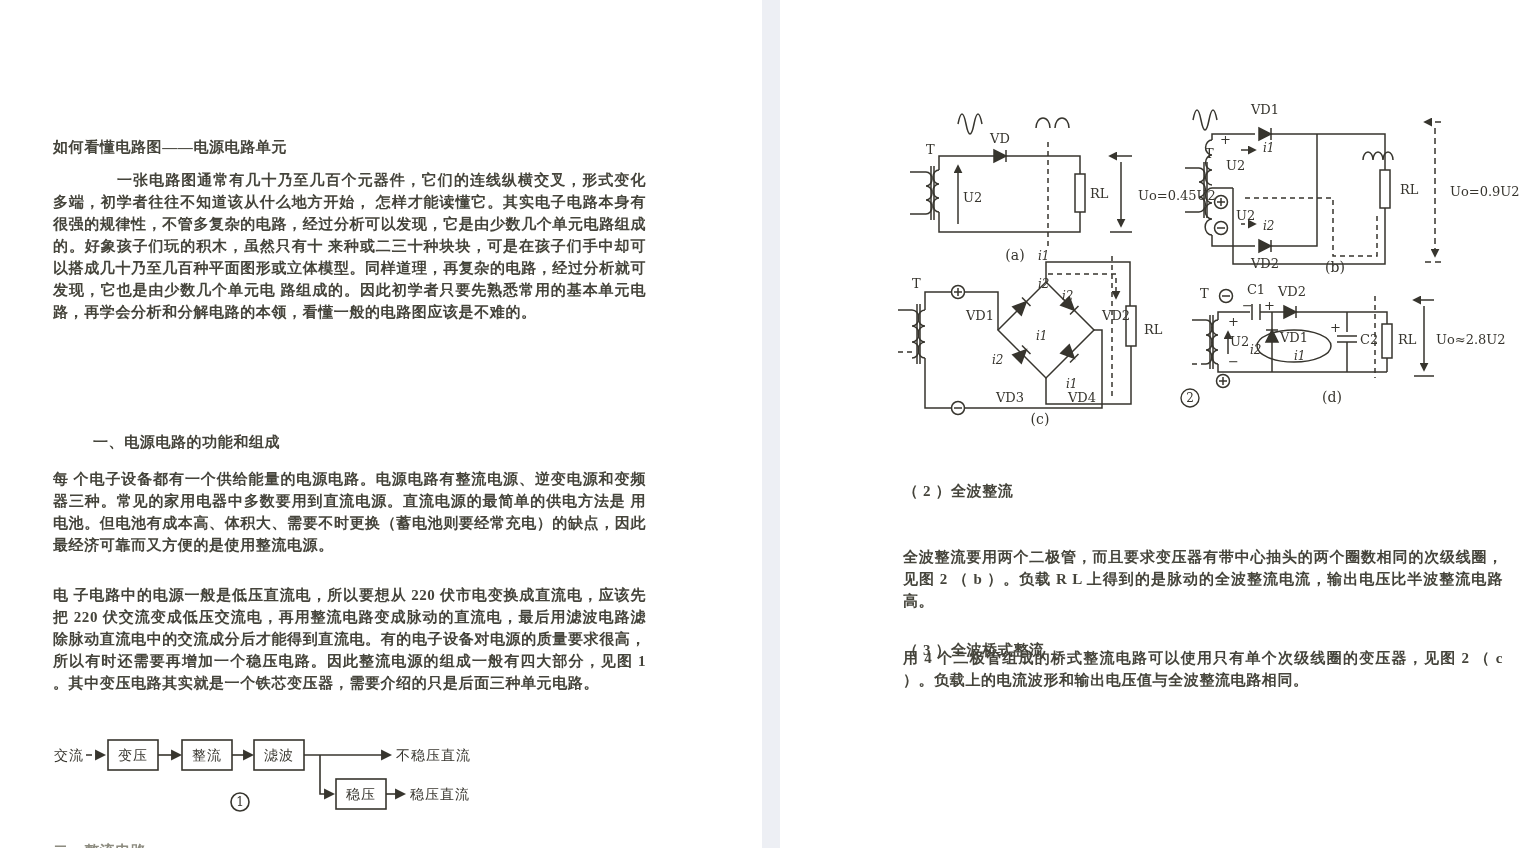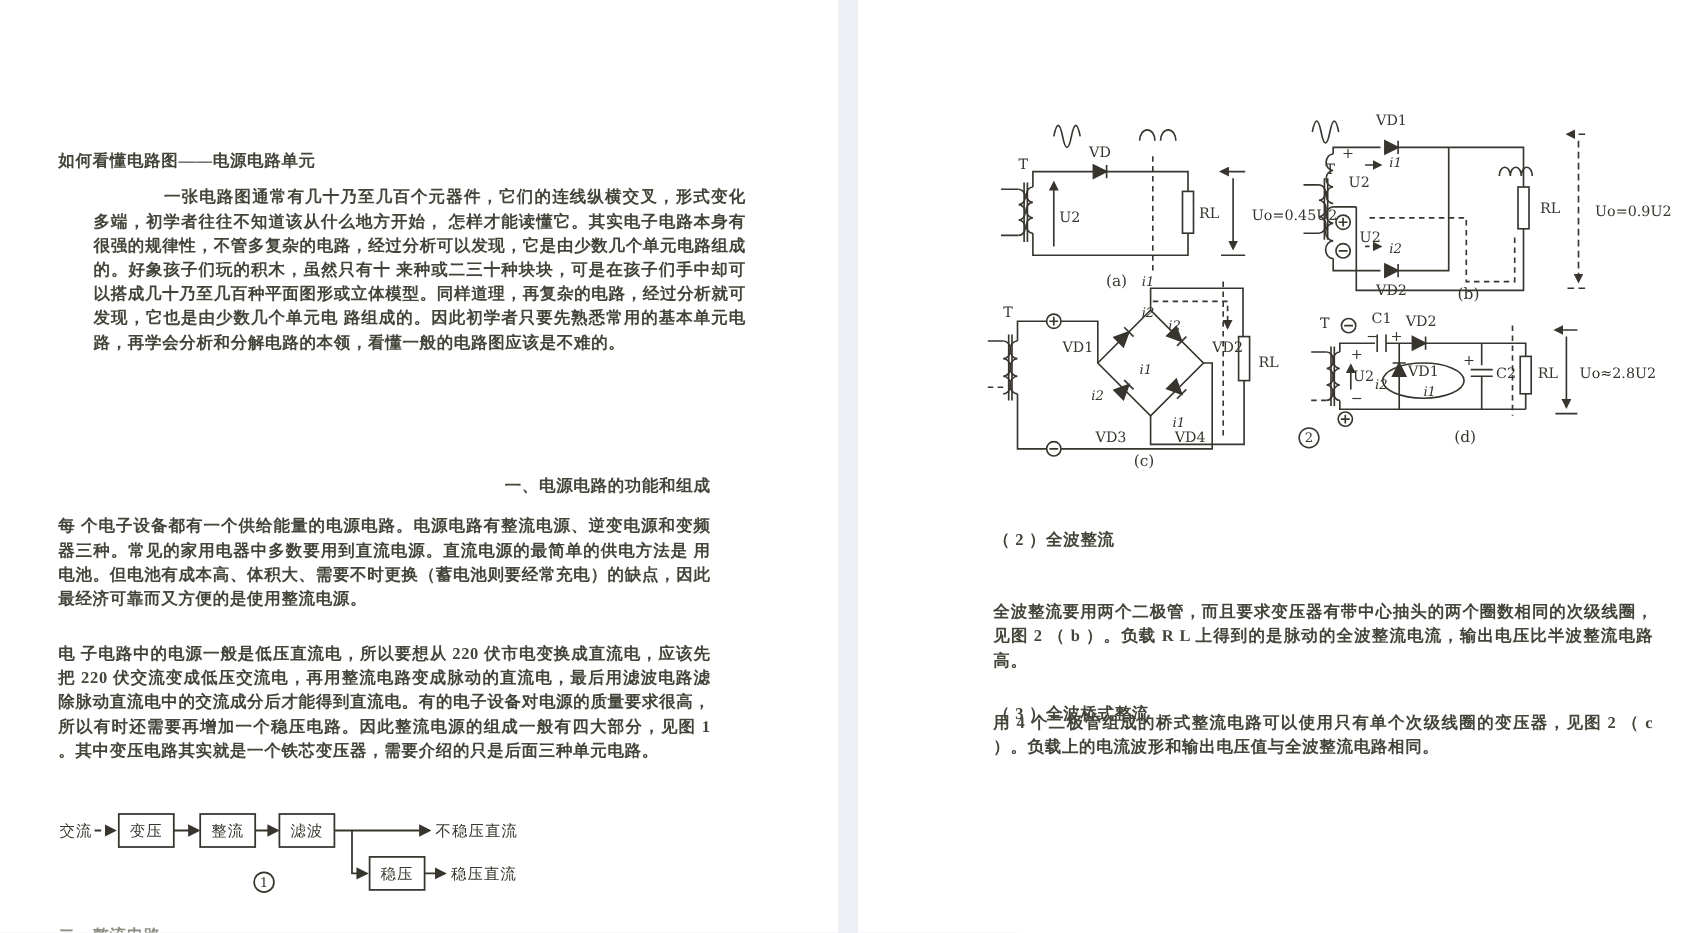--- a/index.html
+++ b/index.html
@@ -9,22 +9,22 @@
   .page { position:relative; background:#ffffff; height:848px; overflow:hidden; }
   .page-left { width:762px; }
   .page-gutter { width:18px; background:#edeff4; height:848px; }
   .page-right { width:750px; }
   .tblock {
     position:absolute; color:#45443b; font-size:15px; line-height:22px;
     text-align:justify; word-break:break-all; letter-spacing:0.6px;font-weight:bold;
   }
   .page-left .tblock { left:53px; width:593px; }
   .page-right .tblock { left:123px; width:600px; }
-  .indent { text-indent:64px;margin-left:32px; }
-  .h-indent { padding-left:40px; text-align:right; }
+  .indent { text-indent:64px; }
+  .h-indent { padding-left:40px; text-align:left; }
   .truncated { color:#8d8c80; }
   .figure { position:absolute; }
   svg text { font-family:"DejaVu Serif","Liberation Serif",serif; fill:#37352e; stroke:none; }
   svg .lbl { font-size:13px; }
   svg .cur { font-size:12px; font-style:italic; }
   svg .cap { font-size:14px; }
   svg .cn  { font-size:14px; letter-spacing:1px; }
 </style>
 </head>
 <body>

